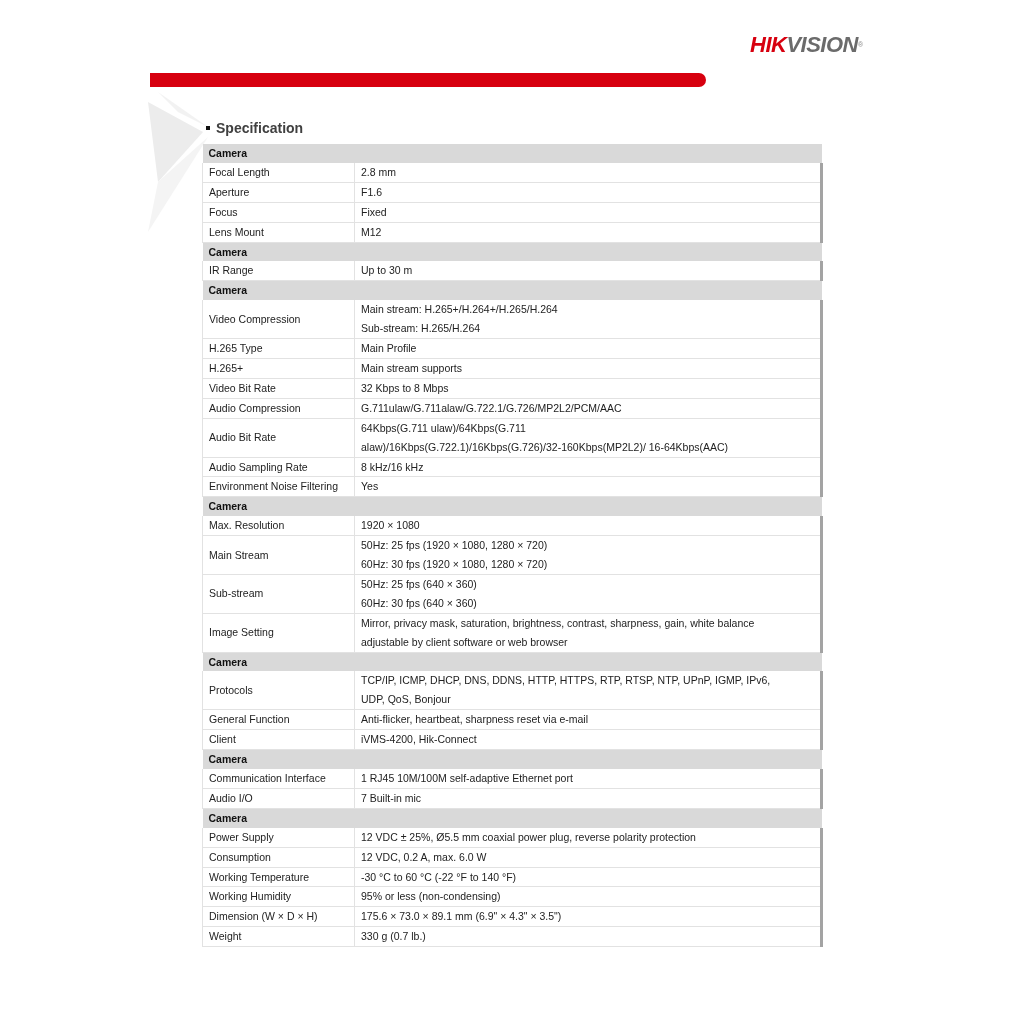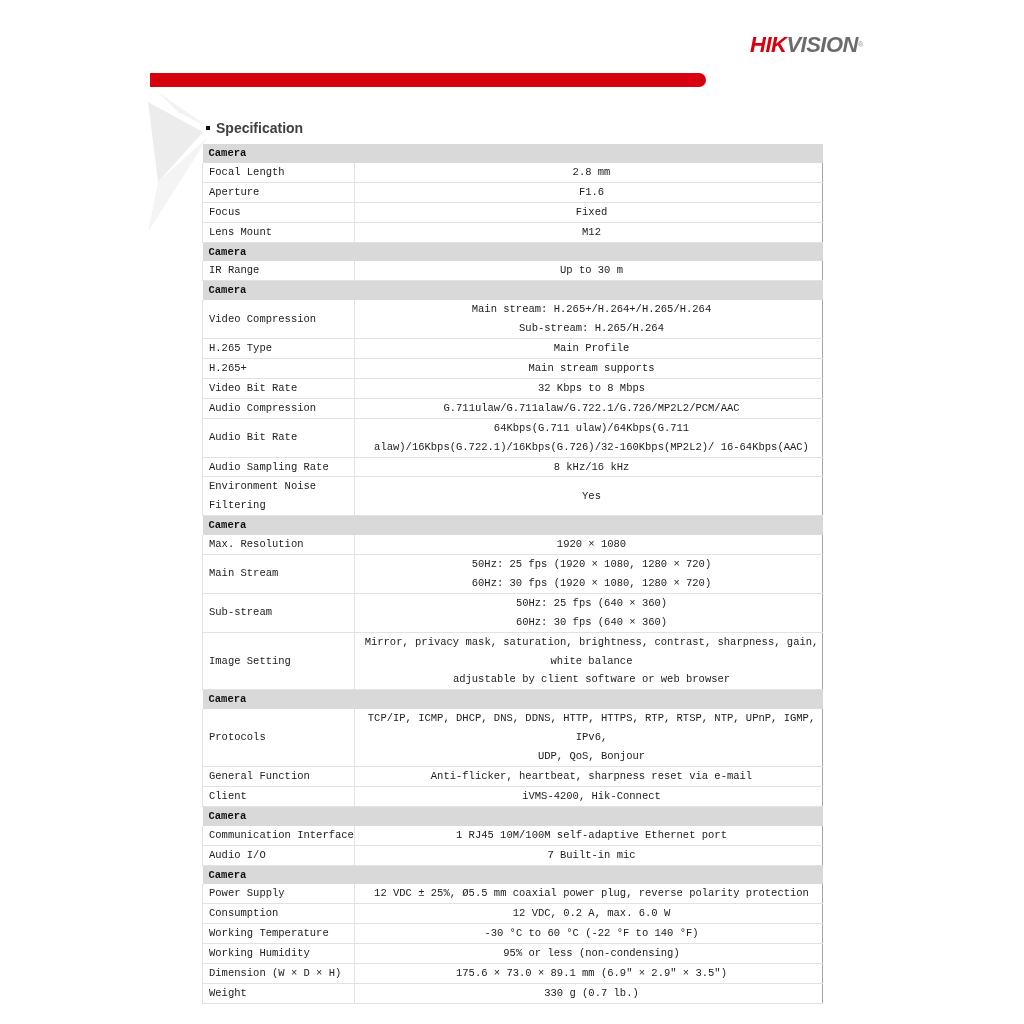--- a/index.html
+++ b/index.html
@@ -27,25 +27,25 @@
       position: absolute; left: 206px; top: 119px;
       font-size: 14px; font-weight: bold; color: #404040; line-height: 18px;
     }
     .section-title .bullet {
       display: inline-block; width: 4px; height: 4px; background: #111;
       vertical-align: middle; margin-right: 6px; margin-top: -3px;
     }
 
     .spec-table {
       position: absolute; left: 202px; top: 144px; width: 621px;
-      border-collapse: collapse; font-size: 10.5px; line-height: 18.9px; font-family: Liberation Mono, monospace;
+      border-collapse: collapse; font-size: 10.5px; line-height: 18.9px;
     }
     .spec-table td { border-bottom: 1px solid #e2e2e2; vertical-align: middle; }
     .spec-table td.k { width: 152px; padding-left: 6px; border-right: 1px solid #e2e2e2; border-left: 1px solid #e2e2e2; color: #222; }
-    .spec-table td.v { padding-left: 6px; border-right: 1px solid #a3a3a3; color: #222; text-align: center; }
+    .spec-table td.v { padding-left: 6px; border-right: 3px solid #a3a3a3; color: #222; }
     .spec-table tr.group td {
       background: #d9d9d9; font-weight: bold; padding-left: 6px; color: #111;
       border-bottom: none;
     }
     .spec-table .line { display: block; }
   </style>
 </head>
 <body>
 
 <div class="logo">
@@ -245,21 +245,21 @@
       </tr>
       <tr>
         <td class="k">Working Humidity</td>
         <td class="v">
           <span class="line">95% or less (non-condensing)</span>
         </td>
       </tr>
       <tr>
         <td class="k">Dimension (W × D × H)</td>
         <td class="v">
-          <span class="line">175.6 × 73.0 × 89.1 mm (6.9" × 2.9" × 3.5")</span>
+          <span class="line">175.6 × 73.0 × 89.1 mm (6.9" × 4.3" × 3.5")</span>
         </td>
       </tr>
       <tr>
         <td class="k">Weight</td>
         <td class="v">
           <span class="line">330 g (0.7 lb.)</span>
         </td>
       </tr>
     </tbody>
 </table>

